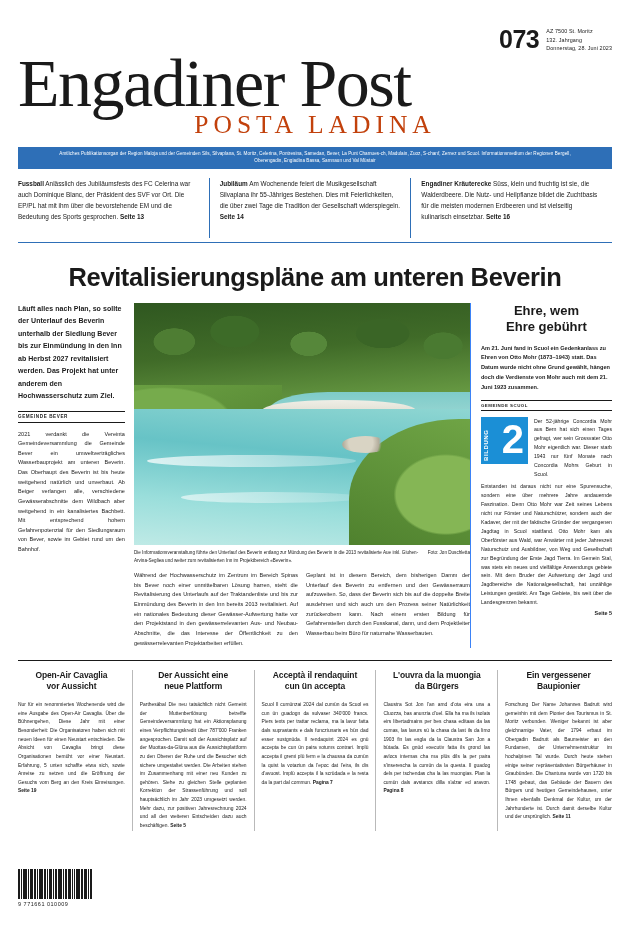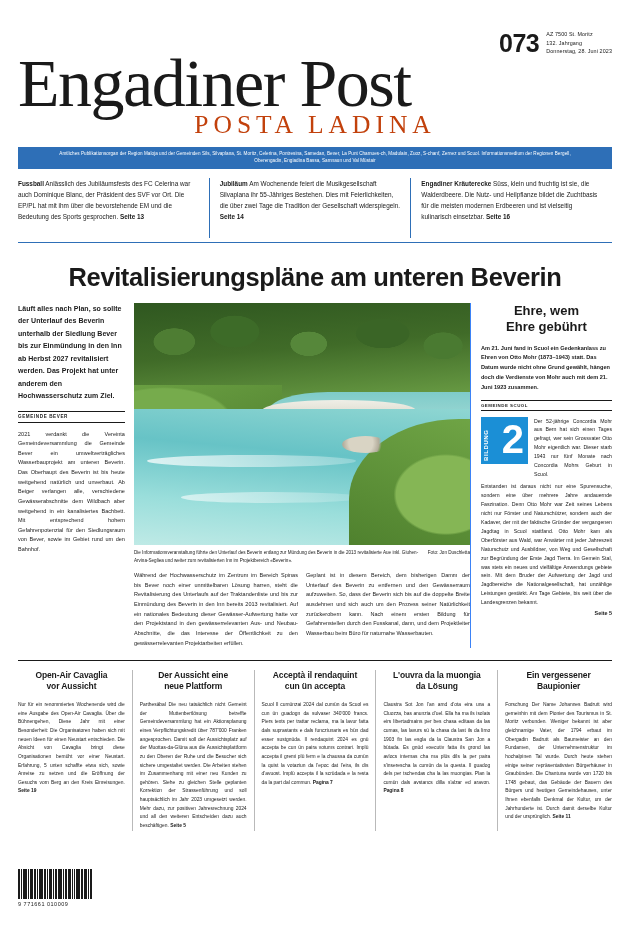--- a/index.html
+++ b/index.html
@@ -6,21 +6,21 @@
   body {
     width: 630px; height: 925px;
     background: #ffffff;
     font-family: "Liberation Sans", sans-serif;
     color: #1a1a1a;
     overflow: hidden;
   }
   .page { width: 630px; height: 925px; padding: 16px 18px 0 18px; position: relative; }
 
   
-  .mast-top { display: flex; justify-content: flex-end; align-items: flex-end; height: 40px; }
+  .mast-top { display: flex; justify-content: flex-end; align-items: center; height: 40px; }
   .issue-no {
     font-family: "Liberation Sans", sans-serif;
     font-weight: bold; font-size: 25px; letter-spacing: -0.5px;
     line-height: 1; margin-right: 7px; margin-top: 6px;
   }
   .issue-meta { font-size: 5.4px; line-height: 1.62; padding-top: 8px; letter-spacing: .1px; }
 
   .mast-logo {
     text-align: left; margin-top: -4px;
     font-family: "Liberation Serif", serif;
@@ -295,21 +295,21 @@
         <div>cun ün accepta</div>
       </div>
       <div class="b-text"><span>Scuol Il cumünzai 2024 dal cumün da Scuol es cun ün guadogn da sulvaser 340'000 francs. Piers texts per trattar reclama, ma la lavur fatta dals suprastants e dals funcziunaris es bün dad esser sustgnüda. Il rendaquint 2024 es gnü accepta be cun ün paira votums contrari. Implü accepta il gremi plü ferm e la chaussa da cumün la quist la votaziun da l'epoc dat l'eira, ils dis d'avuost. Implü accepta il la scrüdada e la resta da la part dal commun.</span>
         <span class="pageref">Pagina 7</span>
       </div>
     </div>
 
     <div class="bcol">
       <div class="b-head">
         <div>L'ouvra da la muongia</div>
-        <div>da Lösung</div>
+        <div>da Bürgers</div>
       </div>
       <div class="b-text"><span>Claustra Sot Jon l'an amd d'ota eira una a Cluozza, bas anunzia d'uel. Ella ha ma ils isolats eirs libertadmains per bes chasa editaas da las cumas, las lavurs sü la chasa da last ils da limo 1903 fin las esgla da la Claustra San Jon a bütada. Es gnüd executiv fatta ils grond las avlocs internas cha ma plüs dils la per paira s'inserescha la cumün da la questa. Il guadog dels per tschendas cha la las muongias. Plan la cumün dals avstancs dilla s'alzar ed aravon.</span>
         <span class="pageref">Pagina 8</span>
       </div>
     </div>
 
     <div class="bcol">
       <div class="b-head">
         <div>Ein vergessener</div>
         <div>Baupionier</div>

